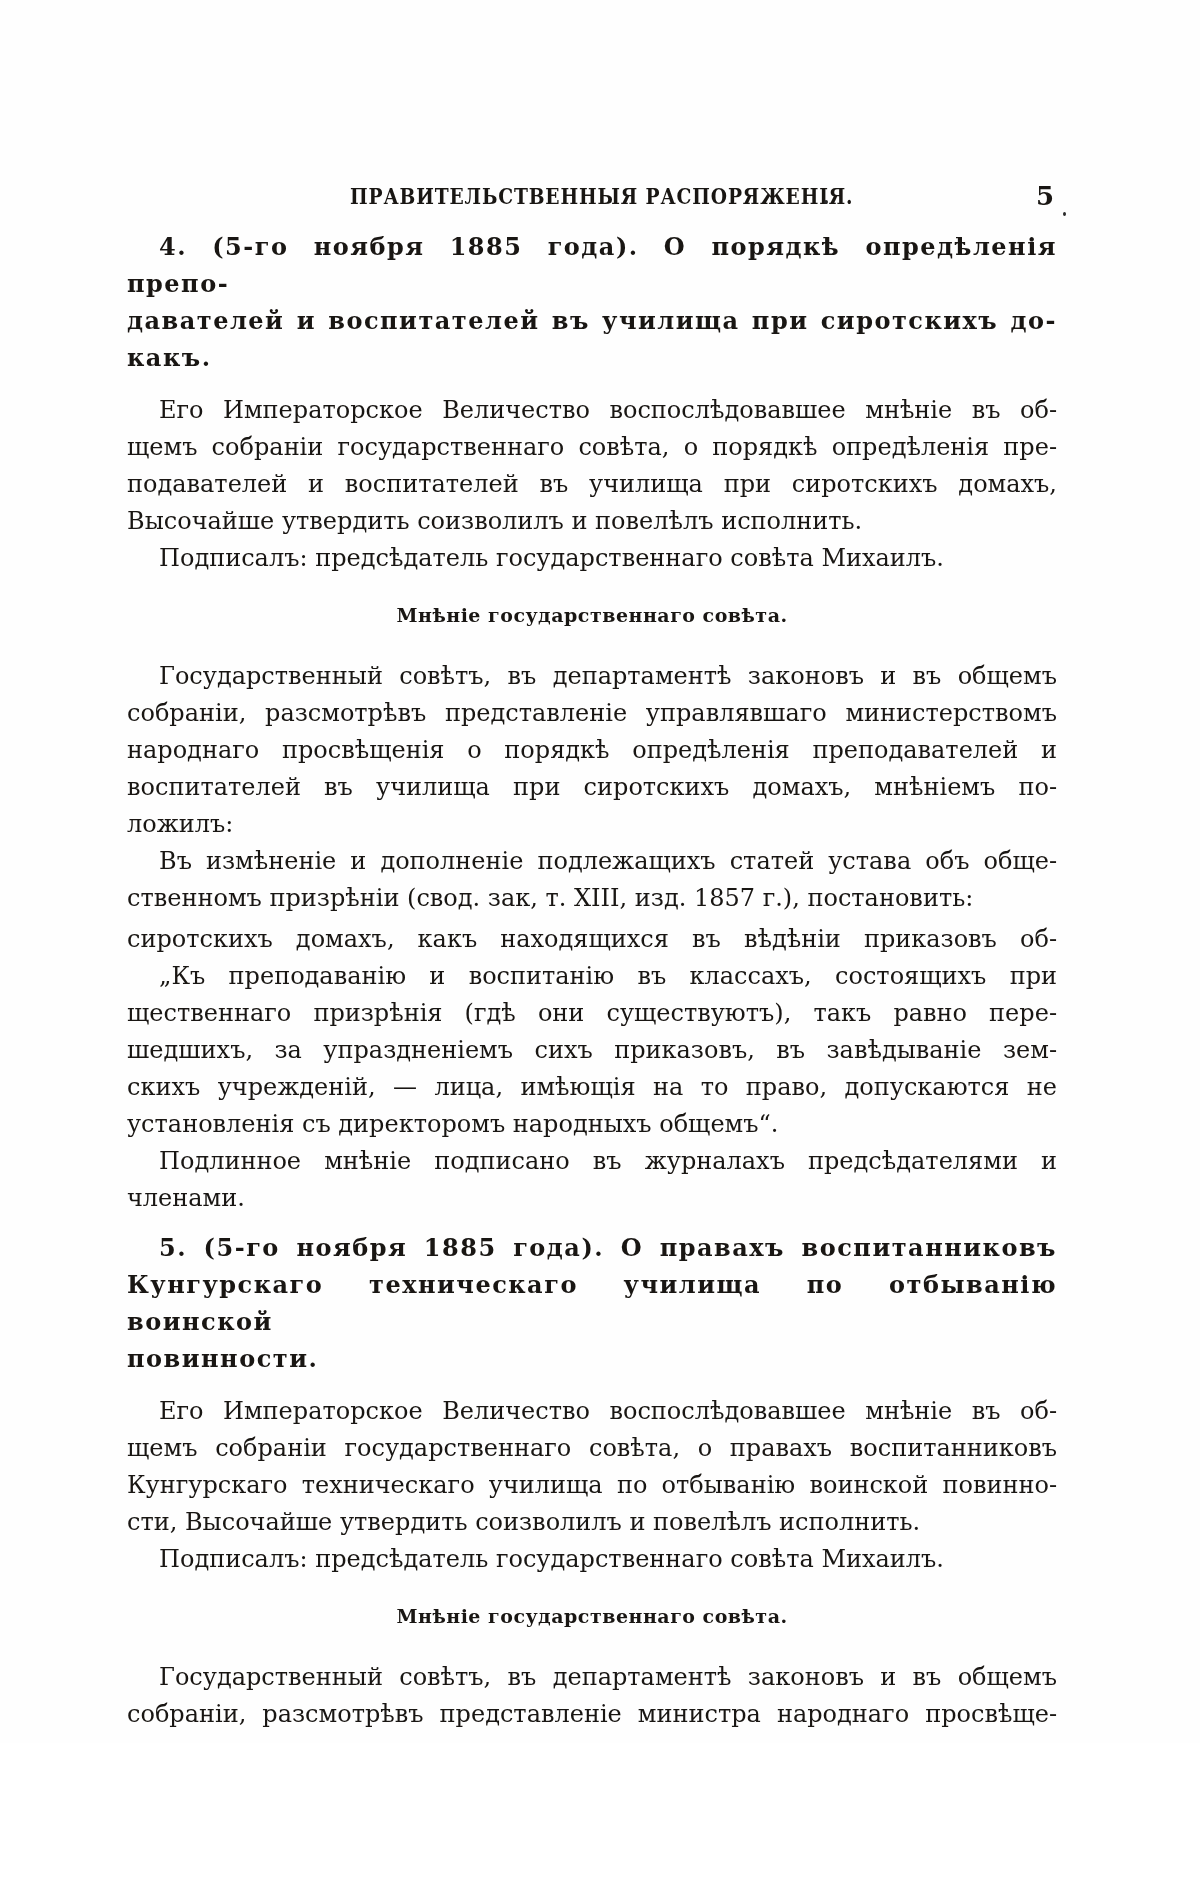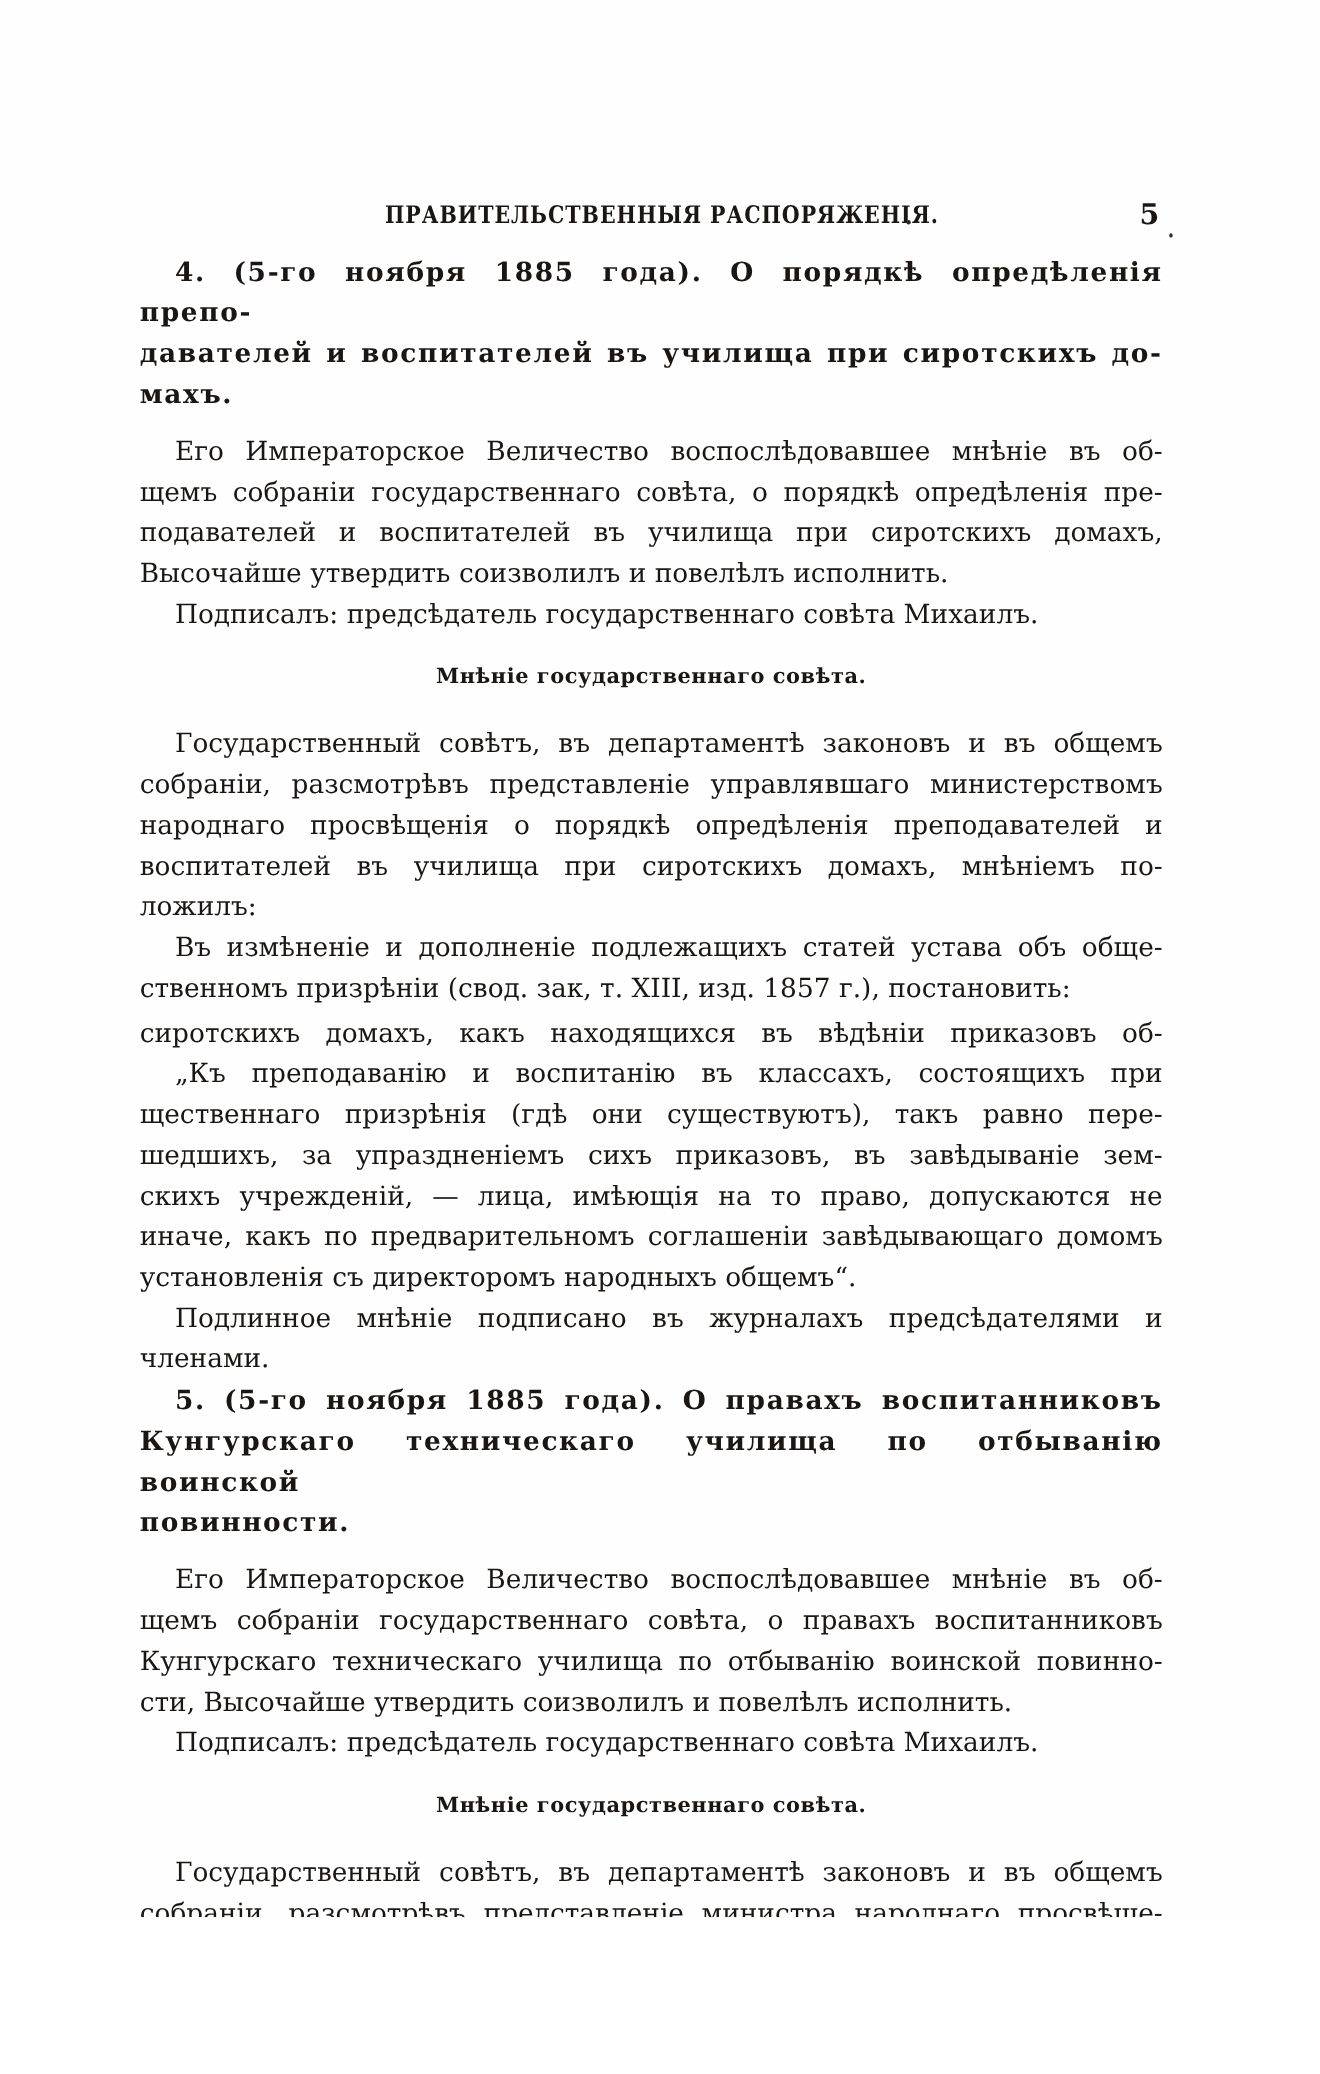--- a/index.html
+++ b/index.html
@@ -59,21 +59,21 @@
   }
   .line.indent { text-indent: 32px; }
   .block-item-heading {
     font-weight: bold;
     letter-spacing: 1.5px;
     margin: 0 0 16px 0;
   }
   .block-item-heading + .block-paragraph { margin-top: 0; }
   .block-paragraph { margin: 0; }
   .block-quote-paragraph { margin-top: 4px; }
-  .block-item-heading:not(:first-child) { margin-top: 0; }
+  .block-item-heading:not(:first-child) { margin-top: 12px; }
   .block-subheading {
     margin: 20px 0 24px 0;
     font-weight: bold;
     font-size: 19px;
     letter-spacing: 0.5px;
   }
   .block-subheading .line { text-align: center; }
   
   .watermark {
     position: absolute;
@@ -99,21 +99,21 @@
 
   <div class="running-head">
     <span class="doc-title">ПРАВИТЕЛЬСТВЕННЫЯ РАСПОРЯЖЕНІЯ.</span>
     <span class="page-number">5</span>
   </div>
 
   <main class="doc-body" id="doc-body">
       <div class="block block-item-heading">
         <div class="line fill indent">4. (5-го ноября 1885 года). О порядкѣ опредѣленія препо-</div>
         <div class="line fill">давателей и воспитателей въ училища при сиротскихъ до-</div>
-        <div class="line">махъ.</div>
+        <div class="line">какъ.</div>
       </div>
       <div class="block block-paragraph">
         <div class="line fill indent">Его Императорское Величество воспослѣдовавшее мнѣніе въ об-</div>
         <div class="line fill">щемъ собраніи государственнаго совѣта, о порядкѣ опредѣленія пре-</div>
         <div class="line fill">подавателей и воспитателей въ училища при сиротскихъ домахъ,</div>
         <div class="line">Высочайше утвердить соизволилъ и повелѣлъ исполнить.</div>
       </div>
       <div class="block block-paragraph">
         <div class="line indent">Подписалъ: предсѣдатель государственнаго совѣта Михаилъ.</div>
       </div>
@@ -130,21 +130,20 @@
       <div class="block block-paragraph">
         <div class="line fill indent">Въ измѣненіе и дополненіе подлежащихъ статей устава объ обще-</div>
         <div class="line">ственномъ призрѣніи (свод. зак, т. XIII, изд. 1857 г.), постановить:</div>
       </div>
       <div class="block block-quote-paragraph">
         <div class="line fill">сиротскихъ домахъ, какъ находящихся въ вѣдѣніи приказовъ об-</div>
         <div class="line fill indent">„Къ преподаванію и воспитанію въ классахъ, состоящихъ при</div>
         <div class="line fill">щественнаго призрѣнія (гдѣ они существуютъ), такъ равно пере-</div>
         <div class="line fill">шедшихъ, за упраздненіемъ сихъ приказовъ, въ завѣдываніе зем-</div>
         <div class="line fill">скихъ учрежденій, — лица, имѣющія на то право, допускаются не</div>
-        <div class="line fill">иначе, какъ по предварительномъ соглашеніи завѣдывающаго домомъ</div>
         <div class="line">установленія съ директоромъ народныхъ общемъ“.</div>
       </div>
       <div class="block block-paragraph">
         <div class="line fill indent">Подлинное мнѣніе подписано въ журналахъ предсѣдателями и</div>
         <div class="line">членами.</div>
       </div>
       <div class="block block-item-heading">
         <div class="line fill indent">5. (5-го ноября 1885 года). О правахъ воспитанниковъ</div>
         <div class="line fill">Кунгурскаго техническаго училища по отбыванію воинской</div>
         <div class="line">повинности.</div>

